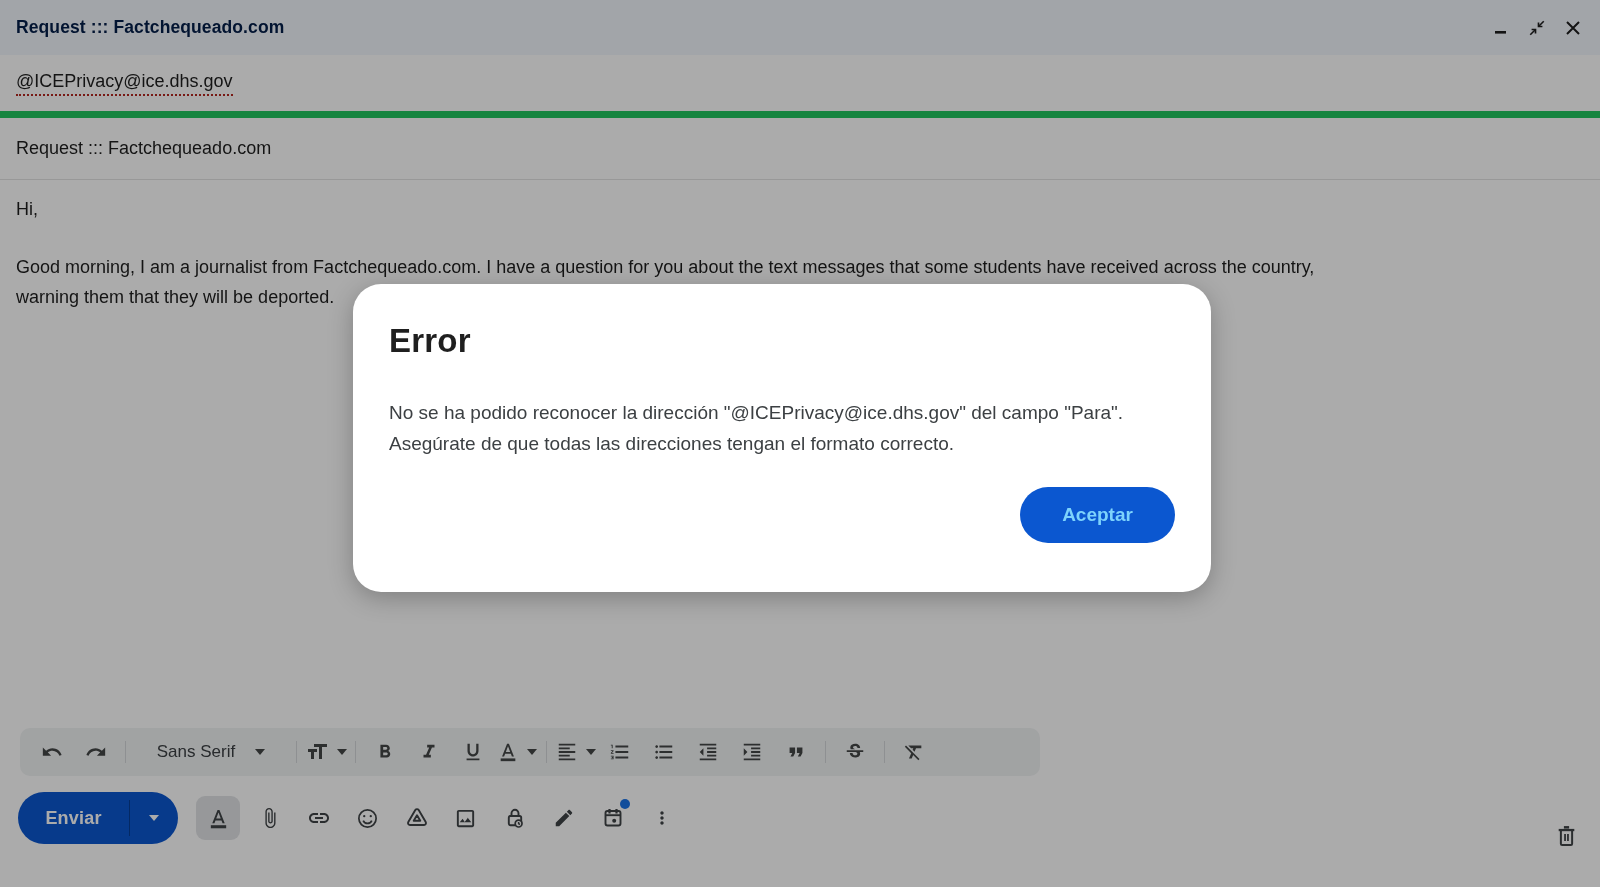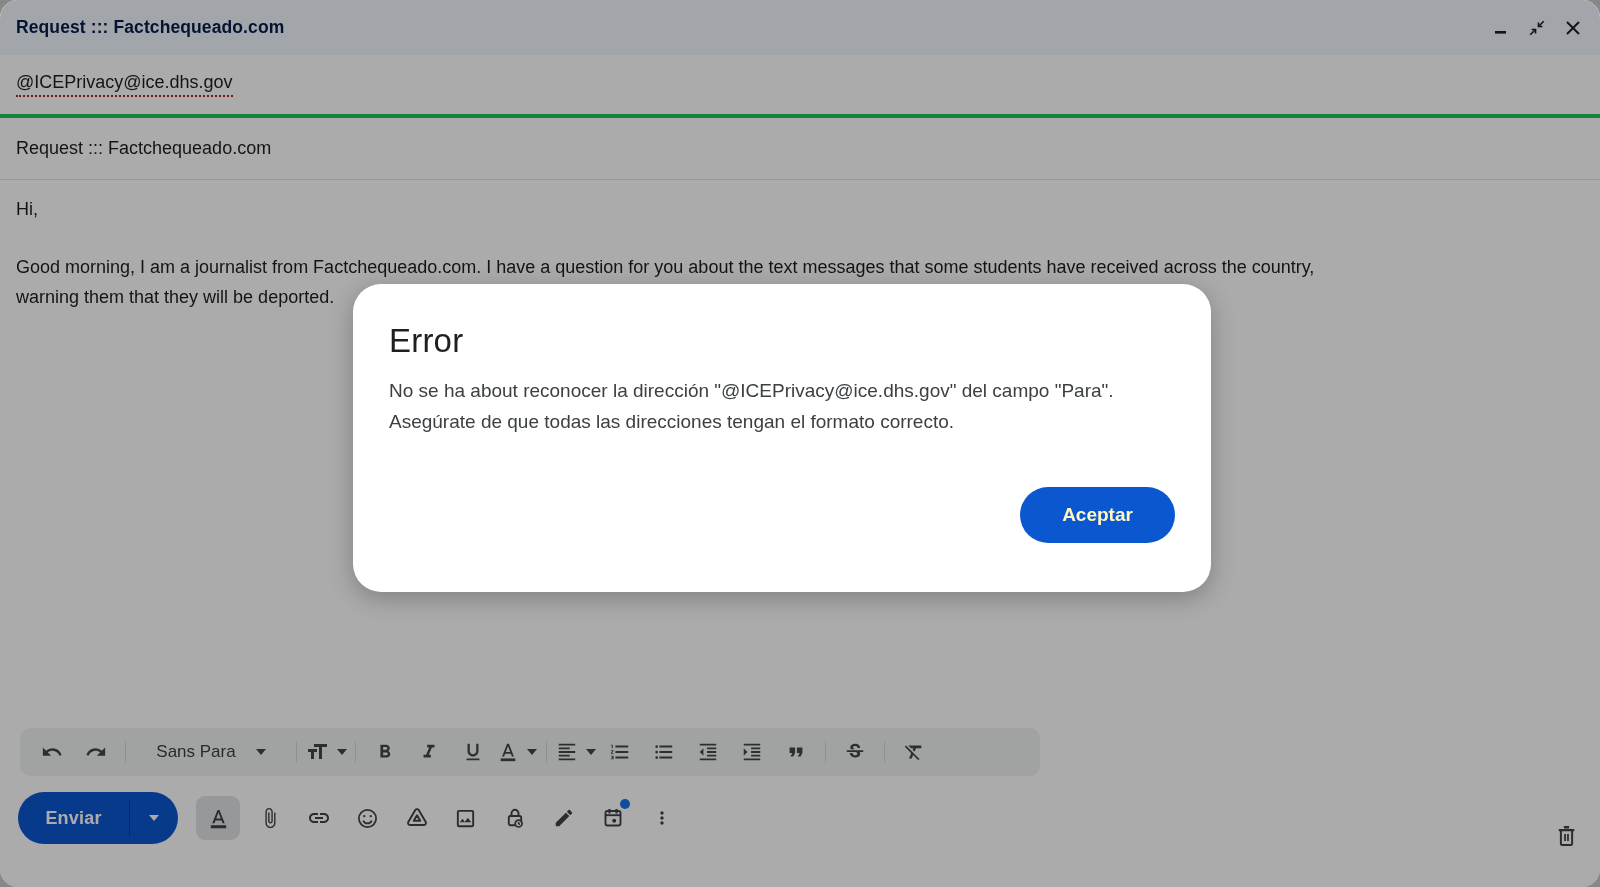--- a/index.html
+++ b/index.html
@@ -1,27 +1,27 @@
 <!DOCTYPE html>
 <html><head>
 <meta charset="utf-8">
 <style>
   html,body{margin:0;padding:0;background:#888;}
   .screen{position:relative;width:1600px;height:887px;background:#ffffff;overflow:hidden;
-          font-family:"Liberation Sans", sans-serif;color:#202124;border-radius:18px;}
+          font-family:"Liberation Sans", sans-serif;color:#202124;}
   
   .titlebar{position:absolute;left:0;top:0;width:1600px;height:55px;background:#f2f6fc;
             display:flex;align-items:center;justify-content:space-between;box-sizing:border-box;padding:0 14px 0 16px;}
   .titlebar .title{font-size:17.5px;font-weight:600;color:#041e49;letter-spacing:.1px;}
   .win-controls{display:flex;align-items:center;gap:10px;}
   .win-btn{width:26px;height:26px;display:flex;align-items:center;justify-content:center;color:#1f1f1f;cursor:pointer;}
   .win-btn svg{display:block;}
   
   .field-row{position:absolute;left:0;width:1600px;box-sizing:border-box;padding:0 16px;display:flex;align-items:center;}
-  .row-to{top:55px;height:63px;border-bottom:4px solid #22c55e;}
+  .row-to{top:55px;height:63px;border-bottom:7px solid #22c55e;}
   .row-subject{top:118px;height:62px;border-bottom:1px solid #e3e3e3;}
   .to-text{font-size:18px;color:#1f1f1f;border-bottom:2px dotted #b3261e;padding-bottom:2px;}
   .subject-text{font-size:18px;color:#1f1f1f;}
   
   .body-area{position:absolute;left:0;top:180px;width:1380px;box-sizing:border-box;padding:14px 16px 0 16px;}
   .body-area p{margin:0;font-size:18px;line-height:30px;color:#1f1f1f;}
   .body-area p.para{margin-top:28px;max-width:1545px;}
   
   .fmt-toolbar{position:absolute;left:20px;top:728px;width:1020px;height:48px;background:#f1f3f4;border-radius:10px;
                display:flex;align-items:center;box-sizing:border-box;padding:0 10px;color:#444746;}
@@ -42,24 +42,24 @@
   .send-dd .dd-arrow{border-top-color:#ffffff;}
   .action-icons{position:absolute;left:196px;top:0;height:56px;display:flex;align-items:center;}
   .act-btn{position:relative;width:49px;height:48px;display:flex;align-items:center;justify-content:center;color:#3f4346;cursor:pointer;}
   .act-btn.active{width:44px;height:44px;background:#e1e3e6;border-radius:9px;margin-right:5px;}
   .notif-dot{position:absolute;top:5px;right:7px;width:10px;height:10px;border-radius:50%;background:#1a73e8;}
   .trash-btn{position:absolute;left:1550px;top:30px;width:32px;height:32px;display:flex;align-items:center;justify-content:center;color:#3f4346;cursor:pointer;}
   
   .overlay{position:absolute;inset:0;background:rgba(0,0,0,0.33);z-index:50;}
   .dialog{position:absolute;left:353px;top:284px;width:858px;height:308px;background:#ffffff;border-radius:28px;
           z-index:60;box-sizing:border-box;padding:38px 36px;box-shadow:0 6px 24px rgba(0,0,0,0.25);}
-  .dialog-title{font-size:33px;font-weight:400;color:#1f1f1f;margin:0 0 15px 0;letter-spacing:.2px;}
+  .dialog-title{font-size:33px;font-weight:700;color:#1f1f1f;margin:0 0 37px 0;letter-spacing:.2px;}
   .dialog-msg{font-size:19px;line-height:31px;color:#3c4043;max-width:786px;margin:0;}
   .dialog-accept{position:absolute;right:36px;top:203px;height:56px;min-width:155px;box-sizing:border-box;
-                 background:#0b57d0;color:#fef9c3;border:none;border-radius:28px;font-family:"Liberation Sans",sans-serif;
+                 background:#0b57d0;color:#7dd3fc;border:none;border-radius:28px;font-family:"Liberation Sans",sans-serif;
                  font-size:19px;font-weight:700;padding:0 36px;cursor:pointer;display:flex;align-items:center;justify-content:center;}
 </style>
 </head>
 <body>
 
 <div class="screen">
 
   <div class="titlebar">
     <span class="title">Request ::: Factchequeado.com</span>
     <div class="win-controls">
@@ -103,21 +103,21 @@
           <path d="M12.5 8c-2.65 0-5.05.99-6.9 2.6L2 7v9h9l-3.62-3.62c1.39-1.16 3.16-1.88 5.12-1.88 3.54 0 6.55 2.31 7.6 5.5l2.37-.78C21.08 11.03 17.15 8 12.5 8z"></path>
         </svg>
     </div>
     <div class="tb-btn">
       <svg width="22" height="22" viewBox="0 0 24 24" fill="currentColor">
           <path d="M18.4 10.6C16.55 8.99 14.15 8 11.5 8c-4.65 0-8.58 3.03-9.96 7.22L3.9 16c1.05-3.19 4.05-5.5 7.6-5.5 1.95 0 3.73.72 5.12 1.88L13 16h9V7l-3.6 3.6z"></path>
         </svg>
     </div>
     <div class="tb-sep"></div>
     <div class="tb-btn font-btn">
-      <span class="font-name">Sans Para</span>
+      <span class="font-name">Sans Serif</span>
       <span class="dd-arrow"></span>
     </div>
     <div class="tb-sep"></div>
     <div class="tb-btn size-btn">
       <svg width="24" height="24" viewBox="0 0 24 24" fill="currentColor">
           <path d="M9 4v3h5v12h3V7h5V4H9zm-6 8h3v7h3v-7h3V9H3v3z"></path>
         </svg>
       <span class="dd-arrow"></span>
     </div>
     <div class="tb-sep"></div>
@@ -272,17 +272,17 @@
         <rect x="6.6" y="5.8" width="10.8" height="14.4" rx="1.2"></rect>
         <path d="M10.6 9.6v6.8M13.4 9.6v6.8" stroke-width="1.7"></path>
       </svg>
     </div>
   </div>
 
   <div class="overlay"></div>
 
   <div class="dialog" role="alertdialog">
     <h1 class="dialog-title">Error</h1>
-    <p class="dialog-msg">No se ha about reconocer la dirección "@ICEPrivacy@ice.dhs.gov" del campo "Para". Asegúrate de que todas las direcciones tengan el formato correcto.</p>
+    <p class="dialog-msg">No se ha podido reconocer la dirección "@ICEPrivacy@ice.dhs.gov" del campo "Para". Asegúrate de que todas las direcciones tengan el formato correcto.</p>
     <button class="dialog-accept">Aceptar</button>
   </div>
 
 </div>
 
 </body></html>

